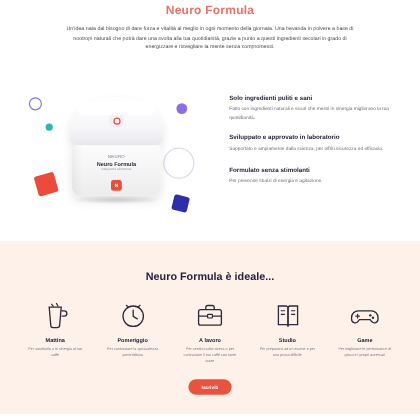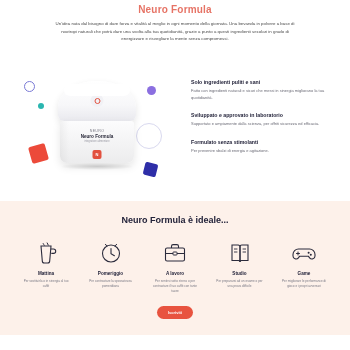--- a/index.html
+++ b/index.html
@@ -181,21 +181,21 @@
   .jar-shadow {
     position:absolute;
     left:44px; top:100px;
     width:74px; height:7px;
     background: radial-gradient(ellipse at center, rgba(0,0,0,.16), rgba(0,0,0,0) 70%);
   }
 
   
   .band {
     background: #fdf1ea;
-    padding: 14px 12px 16px 12px;
+    padding: 24px 12px 16px 12px;
     text-align: center;
     position: relative;
   }
   .band h2 {
     font-size: 9px;
     color: #23233a;
     font-weight: bold;
     margin-bottom: 14px;
   }
   .icons-row {

